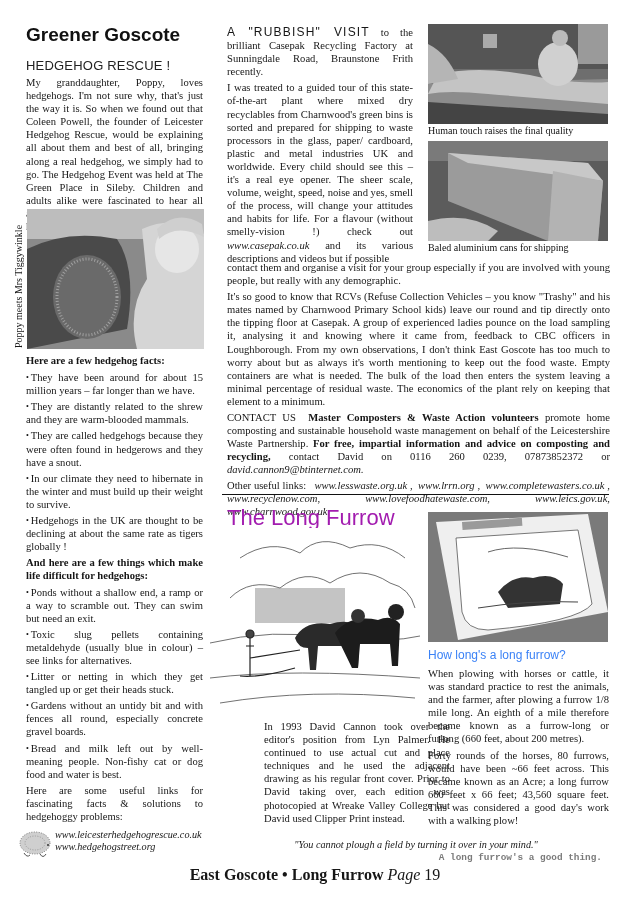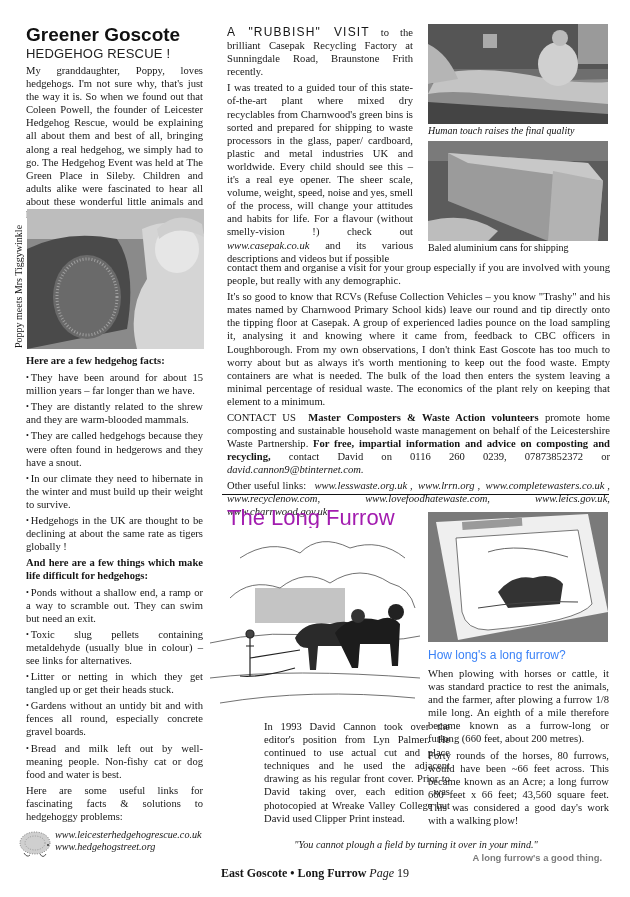--- a/index.html
+++ b/index.html
@@ -3,21 +3,21 @@
 <meta charset="utf-8">
 <style>
   html, body { margin: 0; padding: 0; background: #ffffff; }
   body { width: 630px; height: 897px; position: relative; overflow: hidden; color: #161616;
          font-family: "Liberation Serif", "DejaVu Serif", serif; }
   .abs { position: absolute; }
   .serif { font-family: "Liberation Serif", "DejaVu Serif", serif; font-size: 10.6px; line-height: 13.1px; text-align: justify; }
   .sans { font-family: "Liberation Sans", "DejaVu Sans", sans-serif; }
   p { margin: 0 0 3px 0; }
   .title { font-family: "Liberation Sans", sans-serif; font-weight: bold; font-size: 19px; line-height: 22px; color: #111; }
-  .subtitle { font-family: "Liberation Sans", sans-serif; font-size: 13px; line-height: 16px; color: #222; letter-spacing: 0.2px; }
+  .subtitle { font-family: "Liberation Sans", sans-serif; font-size: 13px; line-height: 16px; color: #222; letter-spacing: 0.2px; margin-top: 12px; }
   .hdr-sans { font-family: "Liberation Sans", sans-serif; font-size: 22px; line-height: 20px; color: #a21caf; }
   .bullet::before { content: "\2022"; font-size: 8px; vertical-align: 1px; margin-right: 2px; }
   .bold { font-weight: bold; }
   .ital { font-style: italic; }
   .photo { background: #777; overflow: hidden; }
   .caption { font-family: "Liberation Serif", serif; font-size: 10px; line-height: 12px; color: #111; }
   .rule { background: #111; height: 1px; }
   .vtext { transform: rotate(-90deg); transform-origin: left top; white-space: nowrap; font-size: 10px; }
   a.link { color: #161616; text-decoration: none; font-style: italic; }
 </style>
@@ -88,21 +88,21 @@
     <rect x="55" y="10" width="14" height="14" fill="#aaa"></rect>
     <rect x="150" y="0" width="30" height="40" fill="#9a9a9a"></rect>
     <path d="M0 60 L180 55 L180 100 L0 100 Z" fill="#8c8c8c"></path>
     <path d="M10 50 Q60 40 120 55 Q160 60 180 58 L180 80 Q120 75 60 70 Q20 66 0 70 Z" fill="#c4c4c4"></path>
     <ellipse cx="130" cy="40" rx="20" ry="22" fill="#d0d0d0"></ellipse>
     <circle cx="132" cy="14" r="8" fill="#bbb"></circle>
     <path d="M0 20 Q20 30 30 55 L0 60 Z" fill="#b5b5b5"></path>
     <path d="M0 78 L180 90 L180 100 L0 100 Z" fill="#444"></path>
   </svg>
 </div>
-<div class="abs caption" style="left:428px; top:125px;font-style:italic;">Human touch raises the final quality</div>
+<div class="abs caption" style="left:428px; top:125px;">Human touch raises the final quality</div>
 
 <div class="abs photo" style="left:428px; top:141px; width:180px; height:100px;">
   <svg width="180" height="100" viewBox="0 0 180 100">
     <rect width="180" height="100" fill="#5c5c5c"></rect>
     <rect x="0" y="0" width="180" height="20" fill="#7a7a7a"></rect>
     <path d="M20 12 L160 22 L175 40 L170 100 L120 100 L20 60 Z" fill="#9b9b9b"></path>
     <path d="M20 12 L160 22 L175 40 L40 22 Z" fill="#c8c8c8"></path>
     <path d="M125 30 L175 40 L170 100 L120 100 Z" fill="#b3b3b3"></path>
     <path d="M0 80 Q40 70 70 90 L60 100 L0 100 Z" fill="#bdbdbd"></path>
   </svg>
@@ -174,17 +174,17 @@
   <p>When plowing with horses or cattle, it was standard practice to rest the animals, and the farmer, after plowing a furrow 1/8 mile long. An eighth of a mile therefore became known as a furrow-long or furlong (660 feet, about 200 metres).</p>
   <p>Forty rounds of the horses, 80 furrows, would have been ~66 feet across. This became known as an Acre; a long furrow 660 feet x 66 feet; 43,560 square feet. This was considered a good day's work with a walking plow!</p>
 </div>
 
 <div class="abs serif" style="left:228px; top:720px; width:186px;margin-left:36px;">In 1993 David Cannon took over the editor's position from Lyn Palmer. He continued to use actual cut and place techniques and he used the adjacent drawing as his regular front cover. Prior to David taking over, each edition was photocopied at Wreake Valley College but David used Clipper Print instead.</div>
 
 <div class="abs" style="left:222px; top:834px; width:388px; text-align:center;">
   <span class="ital" style="font-size:10.2px;">"You cannot plough a field by turning it over in your mind."</span>
 </div>
 
-<div class="abs sans bold" style="right:28px; top:852px; font-size:9.4px; color:#7a7a7a;">A long furrow's a good thing.</div>
+<div class="abs sans bold" style="right:28px; top:852px; font-size:9.4px; color:#7a7a7a;font-family:Liberation Mono, monospace;">A long furrow's a good thing.</div>
 
-<div class="abs" style="left:0; top:866px; width:630px; text-align:center; font-size:12px;">
+<div class="abs" style="left:0; top:866px; width:630px; text-align:center; font-size:16px;">
   <span class="bold">East Goscote • Long Furrow </span><span class="ital">Page</span><span> 19</span>
 </div>
 
 </body></html>

